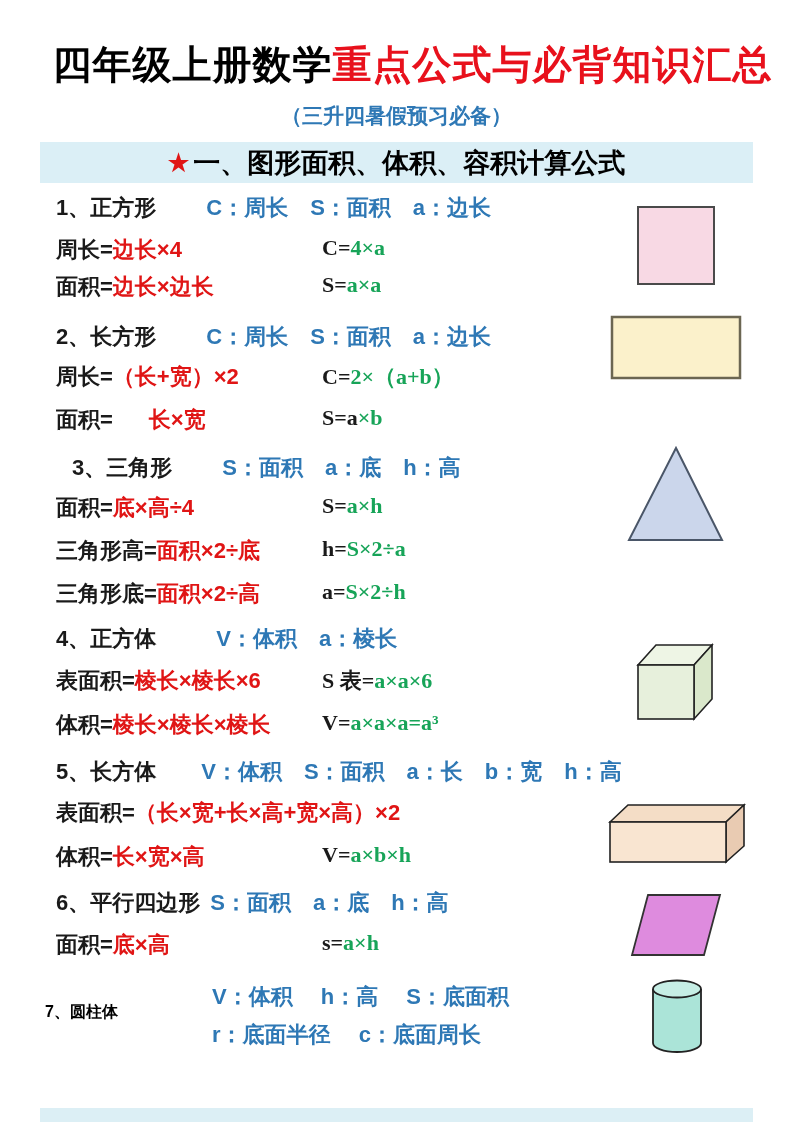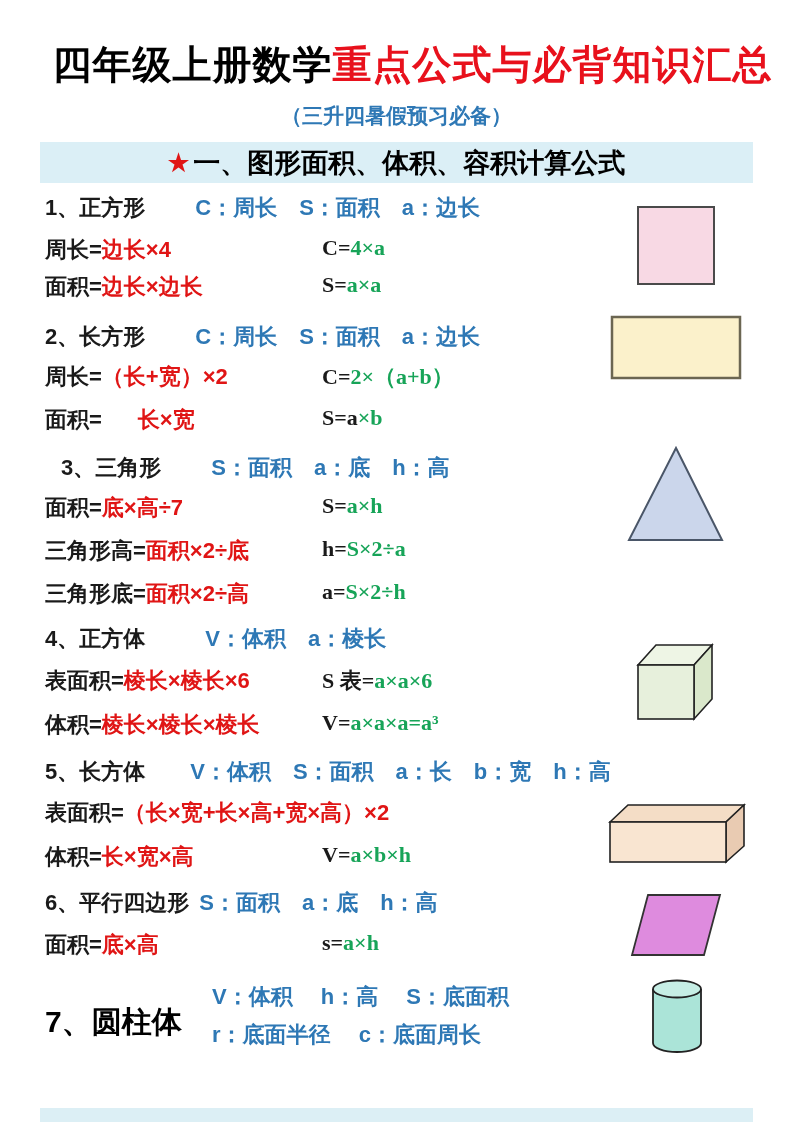--- a/index.html
+++ b/index.html
@@ -8,23 +8,23 @@
   .title{position:absolute;top:38px;left:16px;width:100%;text-align:center;
          font-size:39px;font-weight:700;letter-spacing:1px;white-space:nowrap;}
   .subtitle{position:absolute;top:102px;left:0;width:100%;text-align:center;
             font-size:21px;font-weight:700;}
   .section-bar{position:absolute;top:142px;left:40px;width:713px;height:41px;
                display:flex;align-items:center;justify-content:center;
                font-size:27px;font-weight:700;}
   .section-bar .star{margin-right:4px;font-size:24px;}
   .frow{position:absolute;left:0;width:100%;height:32px;font-size:22px;font-weight:700;
         white-space:nowrap;}
-  .frow .col1{position:absolute;left:45px;top:0;white-space:nowrap;}
+  .frow .col1{position:absolute;left:56px;top:0;white-space:nowrap;}
   .frow .col2{position:absolute;top:0;white-space:nowrap;font-family:"Liberation Serif",serif;}
-  .sec7-label{position:absolute;left:45px;top:1002px;font-size:30px;font-weight:700;}
+  .sec7-label{position:absolute;left:45px;top:1002px;font-size:16px;font-weight:700;}
   .sec7-line{position:absolute;left:212px;font-size:22px;font-weight:700;white-space:nowrap;}
   .shape{position:absolute;}
   .bottom-bar{position:absolute;left:40px;top:1108px;width:713px;height:14px;}
 </style>
 </head>
 <body>
 
 <div class="page">
 
   <div class="title">
@@ -58,21 +58,21 @@
         <span class="col2" style="left: 322px;"><span style="color: rgb(26, 26, 26);">C=</span><span style="color: rgb(23, 164, 88);">2×（a+b）</span></span>
       </div>
       <div class="frow" style="top: 405px;">
         <span class="col1"><span style="color: rgb(26, 26, 26);">面积=</span><span style="color: rgb(224, 21, 21); margin-left: 36px;">长×宽</span></span>
         <span class="col2" style="left: 322px;"><span style="color: rgb(26, 26, 26);">S=a</span><span style="color: rgb(23, 164, 88);">×b</span></span>
       </div>
       <div class="frow" style="top: 453px; margin-left: 16px;">
         <span class="col1"><span style="color: rgb(26, 26, 26);">3、三角形</span><span style="color: rgb(46, 120, 181); margin-left: 50px;">S：面积　a：底　h：高</span></span>
       </div>
       <div class="frow" style="top: 493px;">
-        <span class="col1"><span style="color: rgb(26, 26, 26);">面积=</span><span style="color: rgb(224, 21, 21);">底×高÷7</span></span>
+        <span class="col1"><span style="color: rgb(26, 26, 26);">面积=</span><span style="color: rgb(224, 21, 21);">底×高÷4</span></span>
         <span class="col2" style="left: 322px;"><span style="color: rgb(26, 26, 26);">S=</span><span style="color: rgb(23, 164, 88);">a×h</span></span>
       </div>
       <div class="frow" style="top: 536px;">
         <span class="col1"><span style="color: rgb(26, 26, 26);">三角形高=</span><span style="color: rgb(224, 21, 21);">面积×2÷底</span></span>
         <span class="col2" style="left: 322px;"><span style="color: rgb(26, 26, 26);">h=</span><span style="color: rgb(23, 164, 88);">S×2÷a</span></span>
       </div>
       <div class="frow" style="top: 579px;">
         <span class="col1"><span style="color: rgb(26, 26, 26);">三角形底=</span><span style="color: rgb(224, 21, 21);">面积×2÷高</span></span>
         <span class="col2" style="left: 322px;"><span style="color: rgb(26, 26, 26);">a=</span><span style="color: rgb(23, 164, 88);">S×2÷h</span></span>
       </div>

